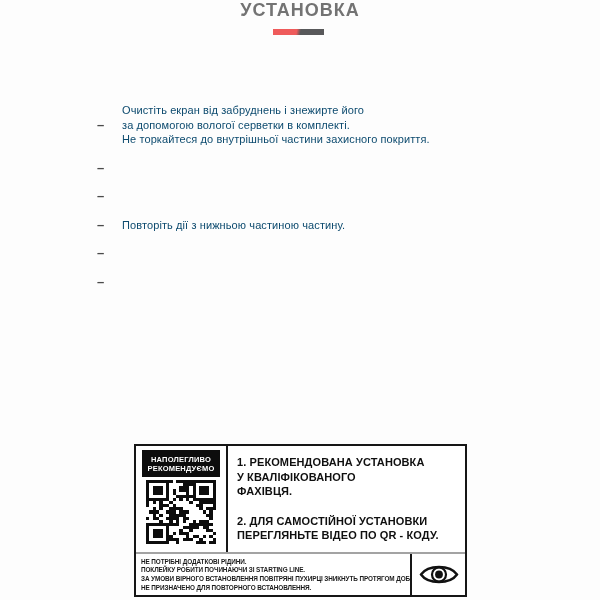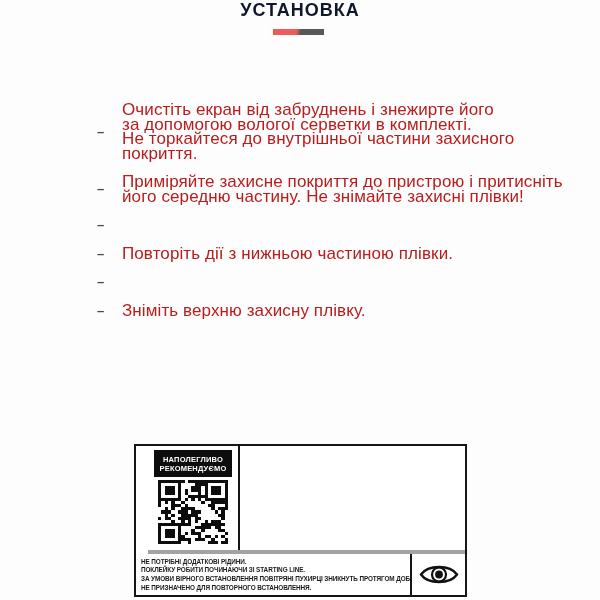--- a/index.html
+++ b/index.html
@@ -6,43 +6,43 @@
   body{
     width:600px;height:600px;background:#fdfdfd;overflow:hidden;
     font-family:"Liberation Sans","DejaVu Sans",sans-serif;
     -webkit-font-smoothing:antialiased;
   }
   .page{position:relative;width:600px;height:600px;background:#fdfdfd;}
 
   
   .title{
     position:absolute;top:1px;left:0;width:100%;text-align:center;
-    font-size:18px;font-weight:600;letter-spacing:1px;color:#0f172a;line-height:1;
+    font-size:18px;font-weight:600;letter-spacing:1px;color:#737373;line-height:1;
   }
   .divider{
     position:absolute;left:273px;top:29px;width:51px;height:5.5px;
     background:linear-gradient(100deg,#ef5b5b 0 46%,#58585a 54% 100%);
   }
 
   
   .steps{position:absolute;left:97px;top:103px;width:478px;}
   .step{display:flex;align-items:center;margin-bottom:14px;}
   .step .bullet{
     flex:none;width:25px;font-size:13px;font-weight:700;color:#4a4a4a;line-height:14.5px;
   }
   .step .text{
-    white-space:pre-line;font-size:17px;line-height:14.5px;color:#b91c1c;letter-spacing:.1px;
+    white-space:pre-line;font-size:11px;line-height:14.5px;color:#0c4a6e;letter-spacing:.1px;
   }
 
   
   .recbox{
     position:absolute;left:134px;top:444px;width:329px;height:149px;
     border:2px solid #161616;background:#fff;display:flex;flex-direction:column;
   }
-  .recbox-main{flex:1;display:flex;border-bottom:4px solid #a3a3a3;min-height:0;margin-left:12px;}
+  .recbox-main{flex:1;display:flex;border-bottom:2px solid #a3a3a3;min-height:0;}
   .recbox-left{
     width:84px;flex:none;border-right:2px solid #161616;
     display:flex;flex-direction:column;align-items:center;padding:4px 3px 2px 3px;box-sizing:content-box;
   }
   .badge{
     background:#0d0d0d;color:#ffffff;width:78px;
     font-size:7.5px;line-height:9px;font-weight:700;text-align:center;
     padding:4.5px 0;white-space:pre-line;letter-spacing:.2px;
   }
   .qr{margin-top:3px;width:70px;height:64px;}
@@ -70,36 +70,33 @@
 
   <div class="steps">
     <div class="step">
       <span class="bullet">–</span>
       <span class="text">Очистіть екран від забруднень і знежирте його
 за допомогою вологої серветки в комплекті.
 Не торкайтеся до внутрішньої частини захисного покриття.</span>
     </div>
     <div class="step">
       <span class="bullet">–</span>
-      <span class="text">Приміряйте захисне покриття до пристрою і притисніть
-його середню частину. Не знімайте захисні плівки!</span>
-    </div>
-    <div class="step">
-      <span class="bullet">–</span>
-    </div>
-    <div class="step">
-      <span class="bullet">–</span>
-      <span class="text">Повторіть дії з нижньою частиною плівки.</span>
-    </div>
-    <div class="step">
-      <span class="bullet">–</span>
-    </div>
-    <div class="step">
-      <span class="bullet">–</span>
-      <span class="text">Зніміть верхню захисну плівку.</span>
+    </div>
+    <div class="step">
+      <span class="bullet">–</span>
+    </div>
+    <div class="step">
+      <span class="bullet">–</span>
+      <span class="text">Повторіть дії з нижньою частиною частину.</span>
+    </div>
+    <div class="step">
+      <span class="bullet">–</span>
+    </div>
+    <div class="step">
+      <span class="bullet">–</span>
     </div>
   </div>
 
   <div class="recbox">
     <div class="recbox-main">
       <div class="recbox-left">
         <div class="badge">НАПОЛЕГЛИВО
 РЕКОМЕНДУЄМО</div>
         <div class="qr" id="qr-holder"><svg width="70" height="64" viewBox="0 0 21 21" preserveAspectRatio="none" shape-rendering="crispEdges" fill="#0d0d0d">
               <rect x="0" y="0" width="1" height="1"></rect>
@@ -335,20 +332,25 @@
               <rect x="6" y="20" width="1" height="1"></rect>
               <rect x="9" y="20" width="1" height="1"></rect>
               <rect x="15" y="20" width="1" height="1"></rect>
               <rect x="16" y="20" width="1" height="1"></rect>
               <rect x="17" y="20" width="1" height="1"></rect>
               <rect x="19" y="20" width="1" height="1"></rect>
               <rect x="20" y="20" width="1" height="1"></rect>
             </svg></div>
       </div>
       <div class="recbox-right">
+        <div class="point first">1. РЕКОМЕНДОВАНА УСТАНОВКА
+У КВАЛІФІКОВАНОГО
+ФАХІВЦЯ.</div>
+        <div class="point">2. ДЛЯ САМОСТІЙНОЇ УСТАНОВКИ
+ПЕРЕГЛЯНЬТЕ ВІДЕО ПО QR - КОДУ.</div>
       </div>
     </div>
     <div class="recbox-notes">
       <div class="notes-text">
         <div>НЕ ПОТРІБНІ ДОДАТКОВІ РІДИНИ.</div>
         <div>ПОКЛЕЙКУ РОБИТИ ПОЧИНАЮЧИ ЗІ STARTING LINE.</div>
         <div>ЗА УМОВИ ВІРНОГО ВСТАНОВЛЕННЯ ПОВІТРЯНІ ПУХИРЦІ ЗНИКНУТЬ ПРОТЯГОМ ДОБИ.</div>
         <div>НЕ ПРИЗНАЧЕНО ДЛЯ ПОВТОРНОГО ВСТАНОВЛЕННЯ.</div>
       </div>
       <div class="eye-cell">

